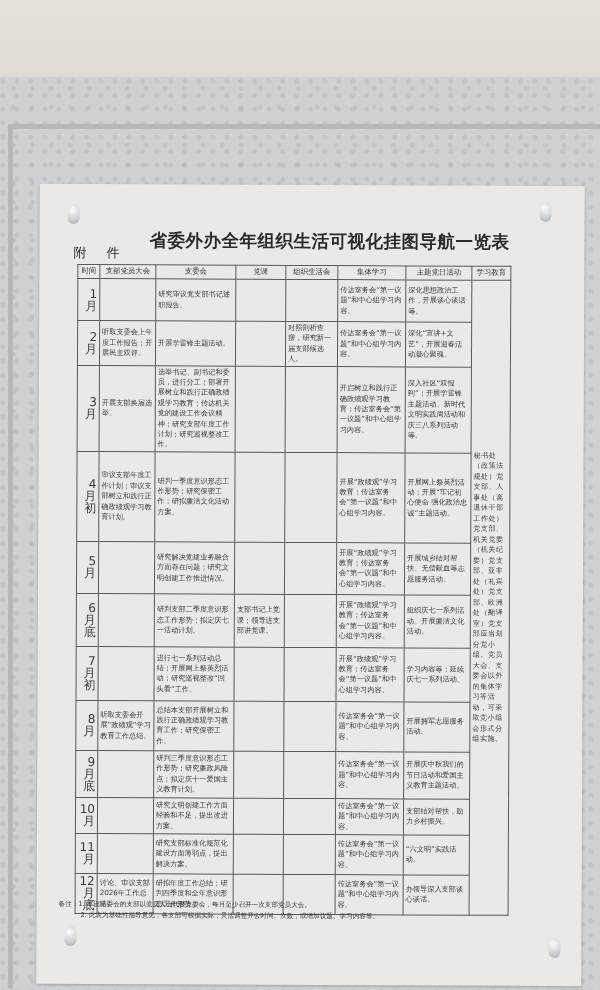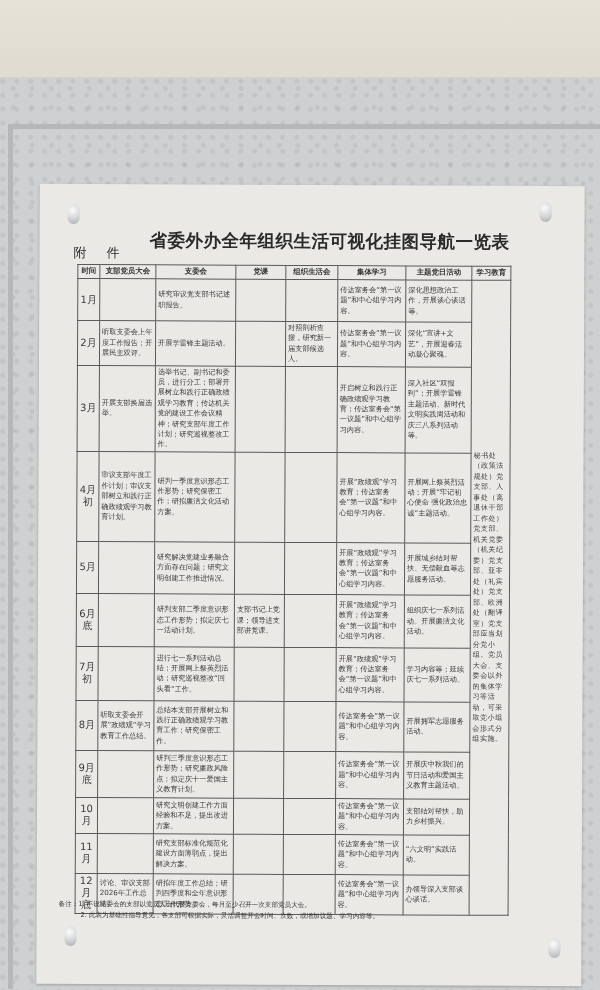--- a/index.html
+++ b/index.html
@@ -47,22 +47,22 @@
     }
     table.grid {
       position: absolute; left: 38px; top: 80px; width: 433px;
       border-collapse: collapse; table-layout: fixed;
       font-size: 7.2px; line-height: 10.4px; color: #3a3a3a;
       border: 1.2px solid #4a4a4a;
     }
     table.grid th, table.grid td {
       border: 1px solid #5a5a5a; padding: 1px 2px; vertical-align: middle;
     }
-    table.grid th { font-weight: bold; font-size: 7.4px; height: 11px; text-align: center; color: #333; }
-    td.month { text-align: center; font-size: 10px; line-height: 12px; padding: 0; }
+    table.grid th { font-weight: normal; font-size: 7.4px; height: 11px; text-align: center; color: #333; }
+    td.month { text-align: right; font-size: 12px; line-height: 12px; padding: 0; }
     td.party-group {
       vertical-align: middle; font-size: 7px; line-height: 10.5px; padding: 2px 3px;
       letter-spacing: 0.6px;
     }
     .notes {
       position: absolute; left: 22px; top: 715px; width: 500px;
       font-size: 6.6px; line-height: 11px; color: #333;
     }
     .notes .n2 { padding-left: 22px; }
   </style>

